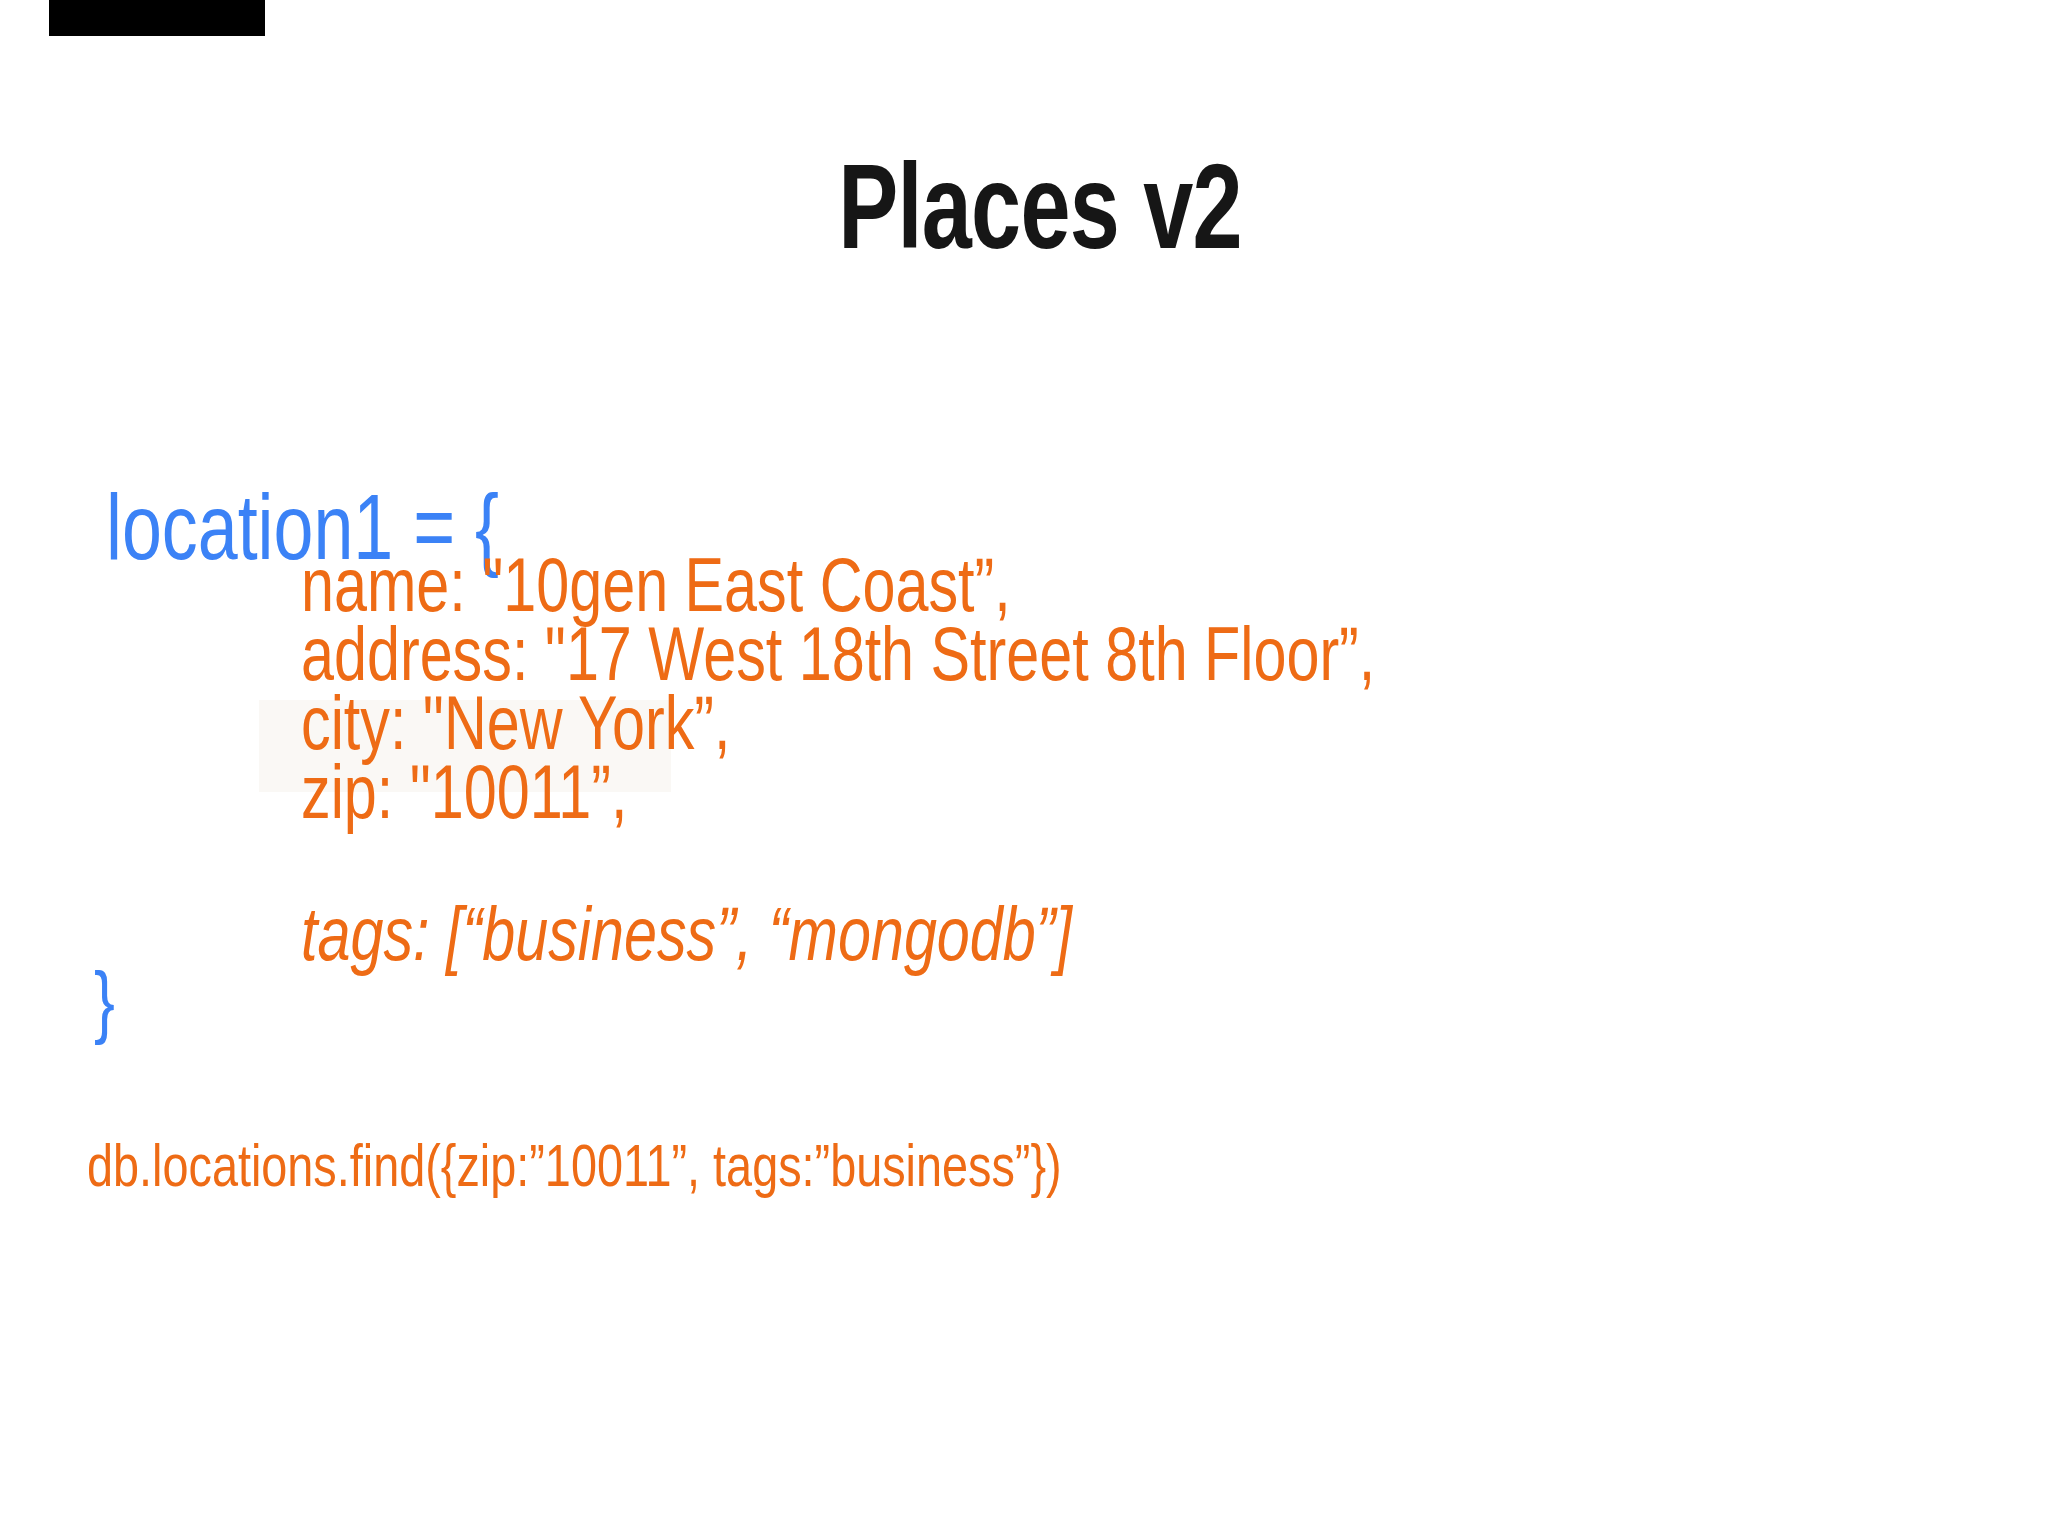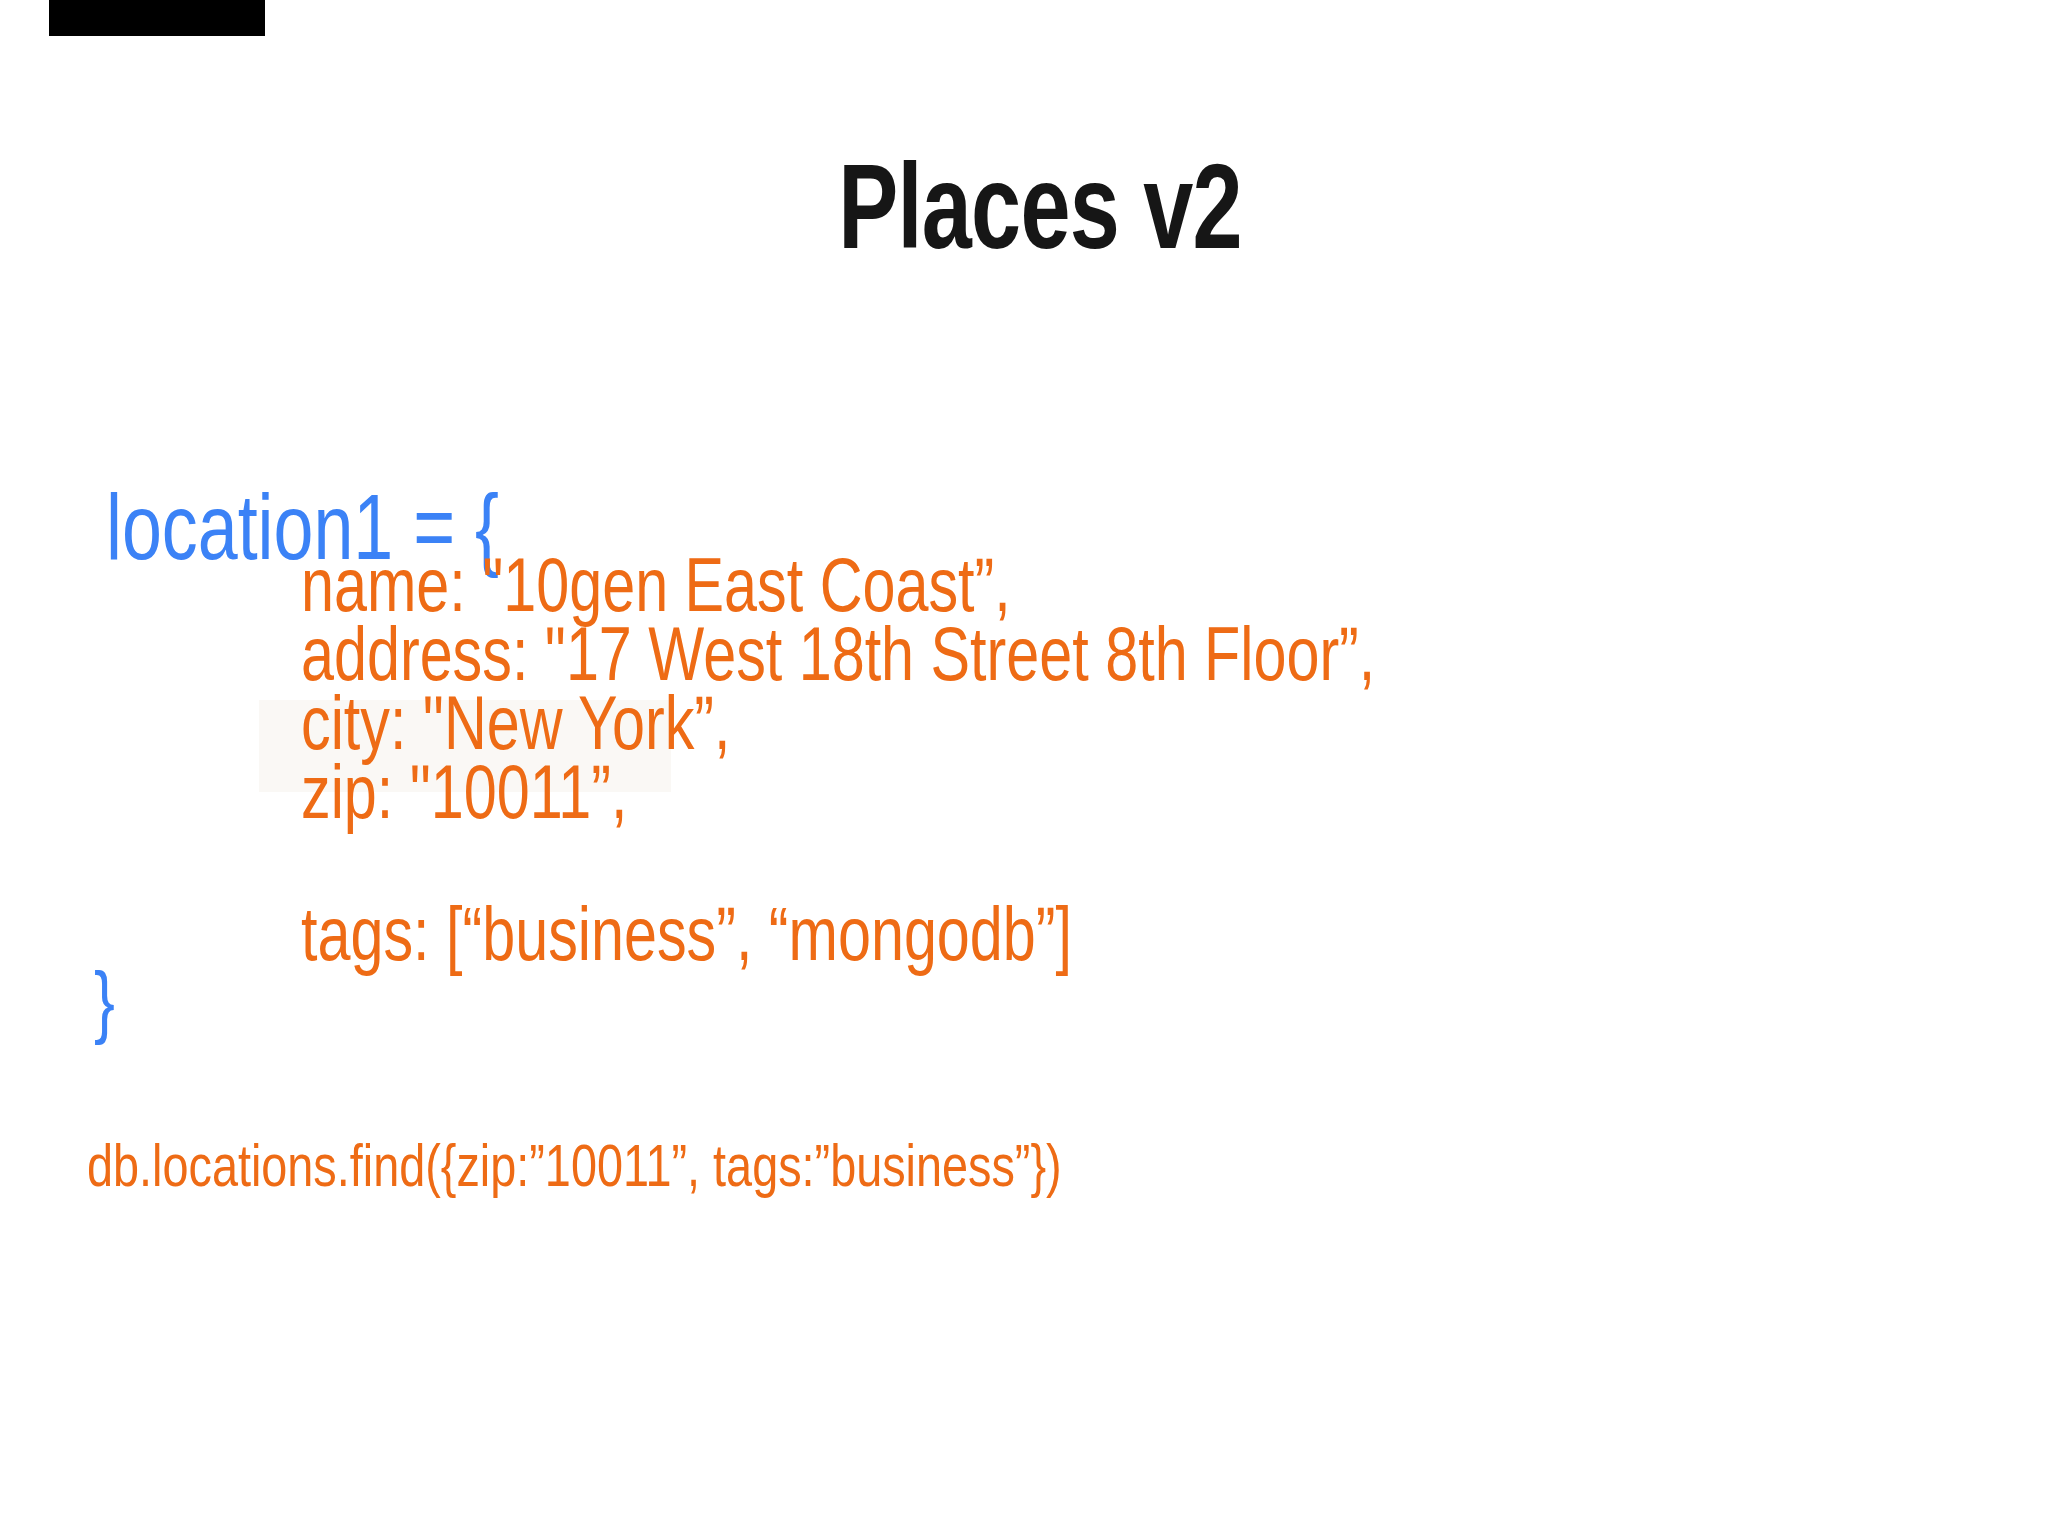--- a/index.html
+++ b/index.html
@@ -54,21 +54,21 @@
     white-space: pre;
   }
   .black-code { color: #3b82f6; }
   .orange-code { color: #ee6b15; }
 
   .line-opening  { left: 55px;  top: 389px;  font-size: 92px; }
   .line-name     { left: 259px; top: 471px;  font-size: 76px; }
   .line-address  { left: 259px; top: 540px;  font-size: 76px; }
   .line-city     { left: 259px; top: 609px;  font-size: 76px; }
   .line-zip      { left: 259px; top: 678px;  font-size: 76px; }
-  .line-tags     { left: 259px; top: 820px;  font-size: 76px; }
+  .line-tags     { left: 259px; top: 820px;  font-size: 76px; font-style: italic; }
   .line-closing  { left: 50px;  top: 881px;  font-size: 80px; }
   .line-query    { left: 54px;  top: 1076px; font-size: 60px; }
 
   .zip-band {
     left: 259px;
     top: 700px;
     width: 412px;
     height: 92px;
     background: #faf8f5;
     z-index: 0;

